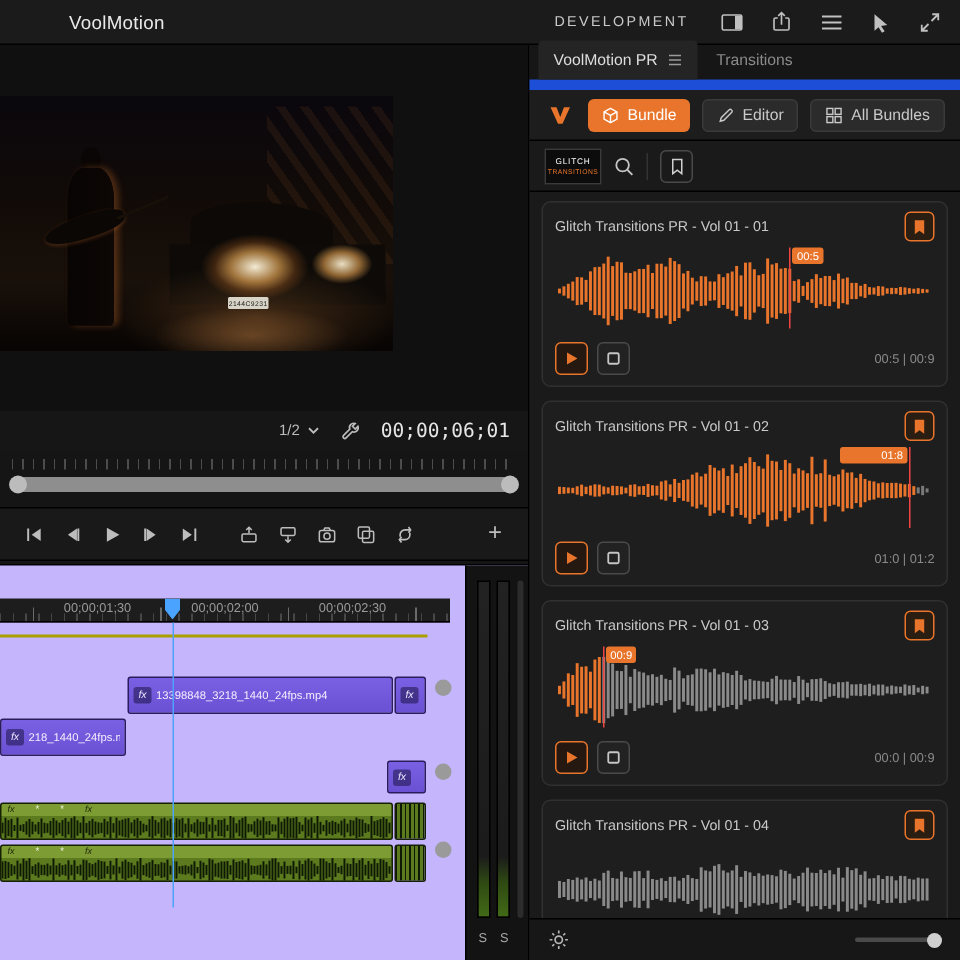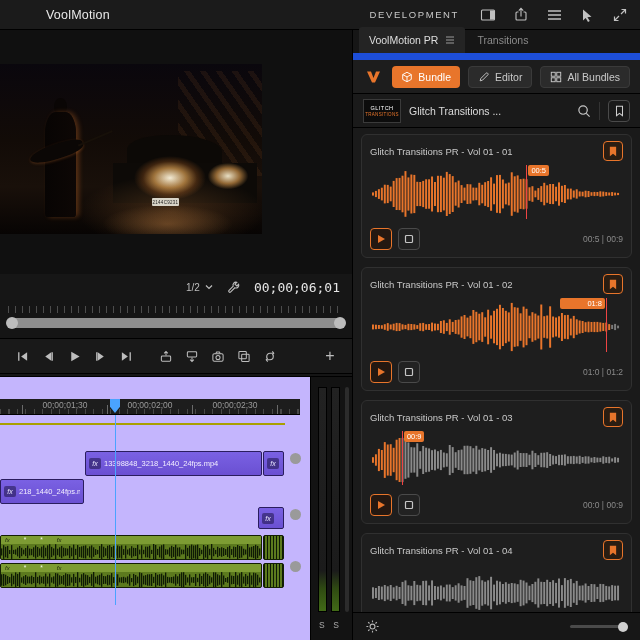--- a/index.html
+++ b/index.html
@@ -714,21 +714,20 @@
           </svg>
         <span>All Bundles</span>
       </span>
     </div>
 
     <div id="searchrow">
       <span class="thumb">
         <span class="t1">GLITCH</span>
         <span class="t2">TRANSITIONS</span>
       </span>
-      <span class="search-title">Glitch Transitions ...</span>
       <span class="sr-icon">
         <svg width="14" height="14" viewBox="0 0 15 15" fill="none" stroke="currentColor" stroke-width="1.3">
             <circle cx="6.5" cy="6.5" r="4.5"></circle>
             <path d="M10 10l3.5 3.5"></path>
           </svg>
       </span>
       <span class="sr-div"></span>
       <span class="bm-box">
         <svg width="11" height="12" viewBox="0 0 12 14" fill="none" stroke="currentColor" stroke-width="1.2">
             <path d="M2.5 1.5h7v11l-3.5-2.7-3.5 2.7z"></path>

